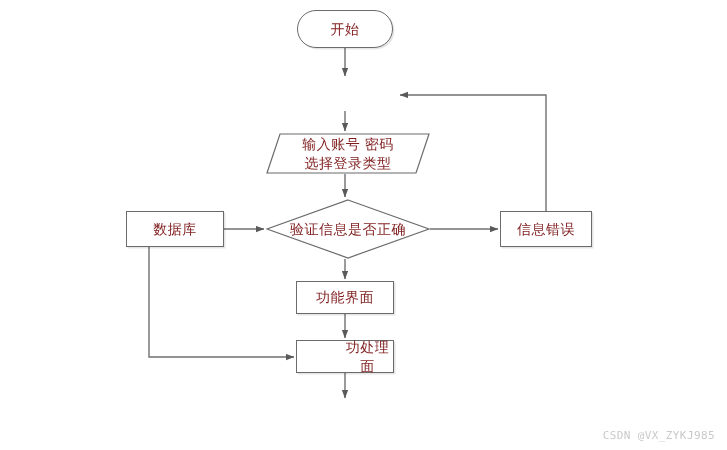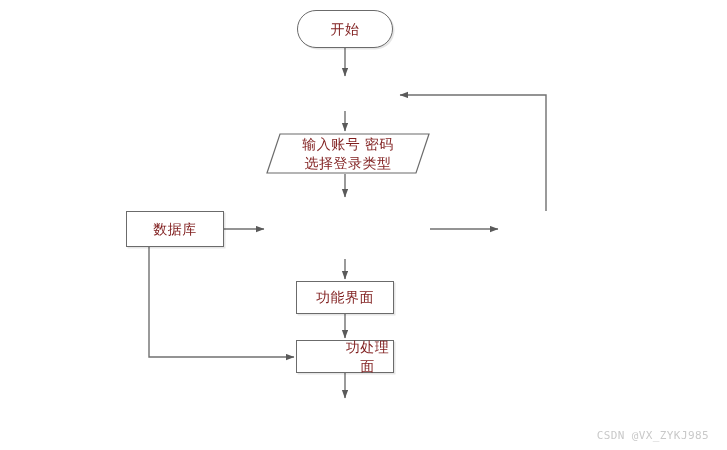--- a/index.html
+++ b/index.html
@@ -62,21 +62,21 @@
     height: 100%;
     z-index: -1;
   }
   .node-label {
     position: relative;
     z-index: 1;
     pointer-events: none;
   }
   .watermark {
     position: absolute;
-    right: 18px;
+    right: 12px;
     bottom: 8px;
     color: #c9c9c9;
     font-size: 11px;
     letter-spacing: 0.4px;
     font-family: "DejaVu Sans Mono", monospace;
     z-index: 3;
   }
 </style>
 </head>
 <body>
@@ -120,25 +120,34 @@
 
 
   <div class="node node-shapeless" style="left:266px; top:133px; width:164px; height:41px;">
     <svg class="shape-svg" viewBox="0 0 164 41" preserveAspectRatio="none">
       <polygon points="14,1 163,1 150,40 1,40" fill="#ffffff" stroke="#6b6b6b" stroke-width="1.2"></polygon>
     </svg>
     <span class="node-label">输入账号 密码
 选择登录类型</span>
   </div>
 
+  <div class="node node-shapeless" style="left:266px; top:199px; width:164px; height:60px;">
+    <svg class="shape-svg" viewBox="0 0 164 60" preserveAspectRatio="none">
+      <polygon points="82,1 163,30 82,59 1,30" fill="#ffffff" stroke="#6b6b6b" stroke-width="1.2"></polygon>
+    </svg>
+    <span class="node-label">验证信息是否正确</span>
+  </div>
 
   <div class="node node-rect" style="left:101px; top:211px; width:98px; height:36px;margin-left:25px;">
     <span class="node-label">数据库</span>
   </div>
 
+  <div class="node node-rect" style="left:500px; top:211px; width:92px; height:36px;">
+    <span class="node-label">信息错误</span>
+  </div>
 
   <div class="node node-rect" style="left:296px; top:281px; width:98px; height:33px;">
     <span class="node-label">功能界面</span>
   </div>
 
   <div class="node node-rect" style="left:296px; top:340px; width:98px; height:33px;padding-left:45px;">
     <span class="node-label">功处理面</span>
   </div>
 
 

